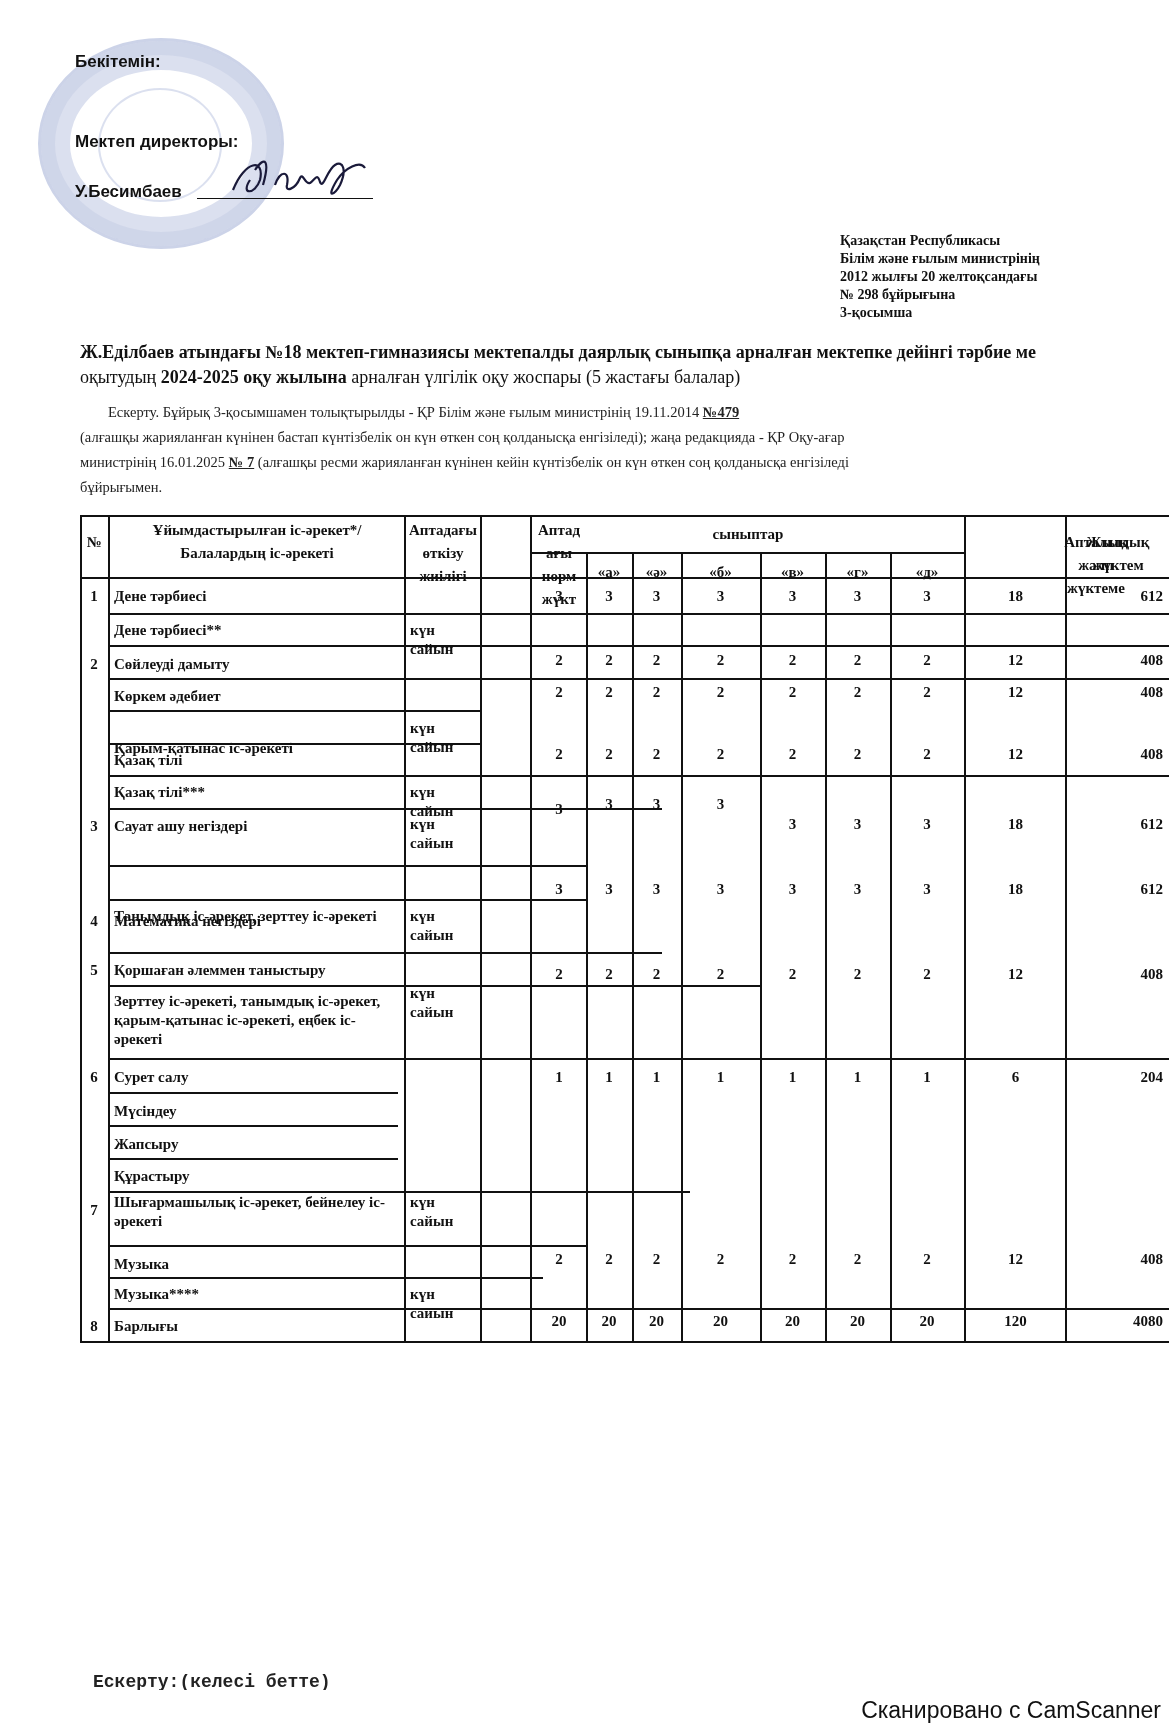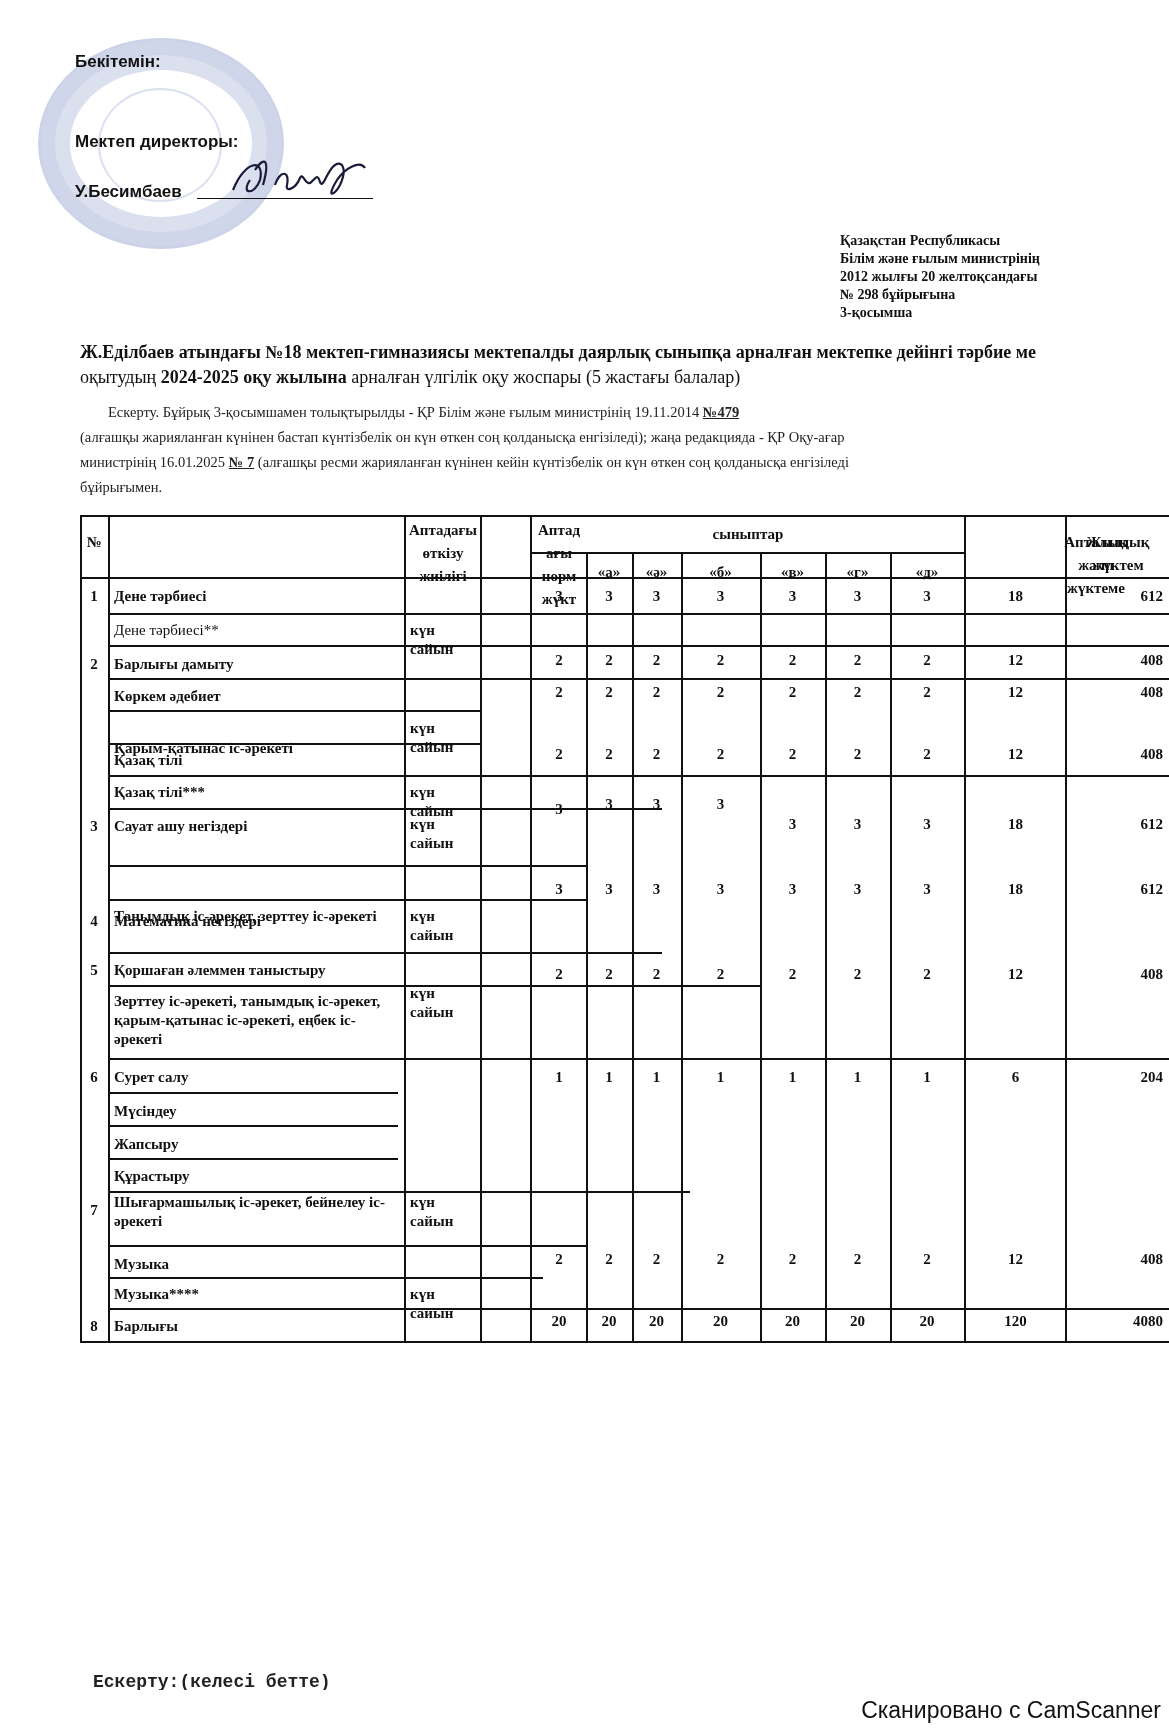--- a/index.html
+++ b/index.html
@@ -93,42 +93,43 @@
   <div class="line" style="left:506px;top:37px;width:1.5px;height:791px;"></div>
   <div class="line" style="left:552px;top:37px;width:1.5px;height:791px;"></div>
   <div class="line" style="left:601px;top:37px;width:1.5px;height:791px;"></div>
   <div class="line" style="left:680px;top:37px;width:1.5px;height:791px;"></div>
   <div class="line" style="left:745px;top:37px;width:1.5px;height:791px;"></div>
   <div class="line" style="left:810px;top:37px;width:1.5px;height:791px;"></div>
   <div class="line" style="left:884px;top:0;width:1.5px;height:828px;"></div>
   <div class="line" style="left:985px;top:0;width:1.5px;height:828px;"></div>
 
   <div class="cell hdr" style="left:0;top:16px;width:28px;">№</div>
+  <div class="cell hdr" style="left:34px;top:4px;width:286px;">Ұйымдастырылған іс-әрекет*/ Балалардың іс-әрекеті</div>
   <div class="cell hdr" style="left:326px;top:4px;width:74px;">Аптадағы өткізу жиілігі</div>
   <div class="cell hdr" style="left:452px;top:4px;width:0px;"></div>
   <div class="cell hdr" style="left:0;top:0;"></div>
   <div class="cell hdr" style="left:0;top:0;"></div>
 
   <div id="rows"></div>
 <div class="cell hdr" style="left: 452px; top: 4px; width: 54px; word-break: break-word;">Аптад ағы норм жүкт</div>
     <div class="cell hdr" style="left: 452px; top: 8px; width: 432px;">сыныптар</div>
     <div class="cell hdr c" style="left: 506px; top: 46px; width: 46px;">«а»</div>
     <div class="cell hdr c" style="left: 552px; top: 46px; width: 49px;">«ә»</div>
     <div class="cell hdr c" style="left: 601px; top: 46px; width: 79px;">«б»</div>
     <div class="cell hdr c" style="left: 680px; top: 46px; width: 65px;">«в»</div>
     <div class="cell hdr c" style="left: 745px; top: 46px; width: 65px;">«г»</div>
     <div class="cell hdr c" style="left: 810px; top: 46px; width: 74px;">«д»</div>
     <div class="cell hdr" style="left: 934px; top: 16px; width: 78px; margin-left: 43px;">Апталық жалп жүктеме</div>
     <div class="cell hdr" style="left: 988px; top: 16px; width: 100px;">Жылдық жүктем</div>
     <div class="cell c" style="left: 0px; top: 72px; width: 28px;">1</div>
     <div class="cell " style="left: 34px; top: 72px; width: 286px; font-weight: bold;">Дене тәрбиесі</div>
-    <div class="cell " style="left: 34px; top: 106px; width: 286px; font-weight: normal;">Дене тәрбиесі**</div>
+    <div class="cell " style="left: 34px; top: 106px; width: 286px; font-weight: bold;">Дене тәрбиесі**</div>
     <div class="cell " style="left: 330px; top: 106px; width: 70px;">күн сайын</div>
     <div class="cell c" style="left: 0px; top: 140px; width: 28px;">2</div>
-    <div class="cell " style="left: 34px; top: 140px; width: 286px; font-weight: bold;">Барлығы дамыту</div>
+    <div class="cell " style="left: 34px; top: 140px; width: 286px; font-weight: bold;">Сөйлеуді дамыту</div>
     <div class="cell " style="left: 34px; top: 172px; width: 286px; font-weight: bold;">Көркем әдебиет</div>
     <div class="cell " style="left: 34px; top: 204px; width: 286px; font-weight: bold; margin-top: 20px;">Қарым-қатынас іс-әрекеті</div>
     <div class="cell " style="left: 330px; top: 204px; width: 70px;">күн сайын</div>
     <div class="cell " style="left: 34px; top: 236px; width: 286px; font-weight: bold;">Қазақ тілі</div>
     <div class="cell " style="left: 34px; top: 268px; width: 286px; font-weight: bold;">Қазақ тілі***</div>
     <div class="cell " style="left: 330px; top: 268px; width: 70px;">күн сайын</div>
     <div class="cell c" style="left: 0px; top: 302px; width: 28px;">3</div>
     <div class="cell " style="left: 34px; top: 302px; width: 286px; font-weight: bold;">Сауат ашу негіздері</div>
     <div class="cell " style="left: 330px; top: 300px; width: 70px;">күн сайын</div>
     <div class="cell c" style="left: 0px; top: 397px; width: 28px;">4</div>

